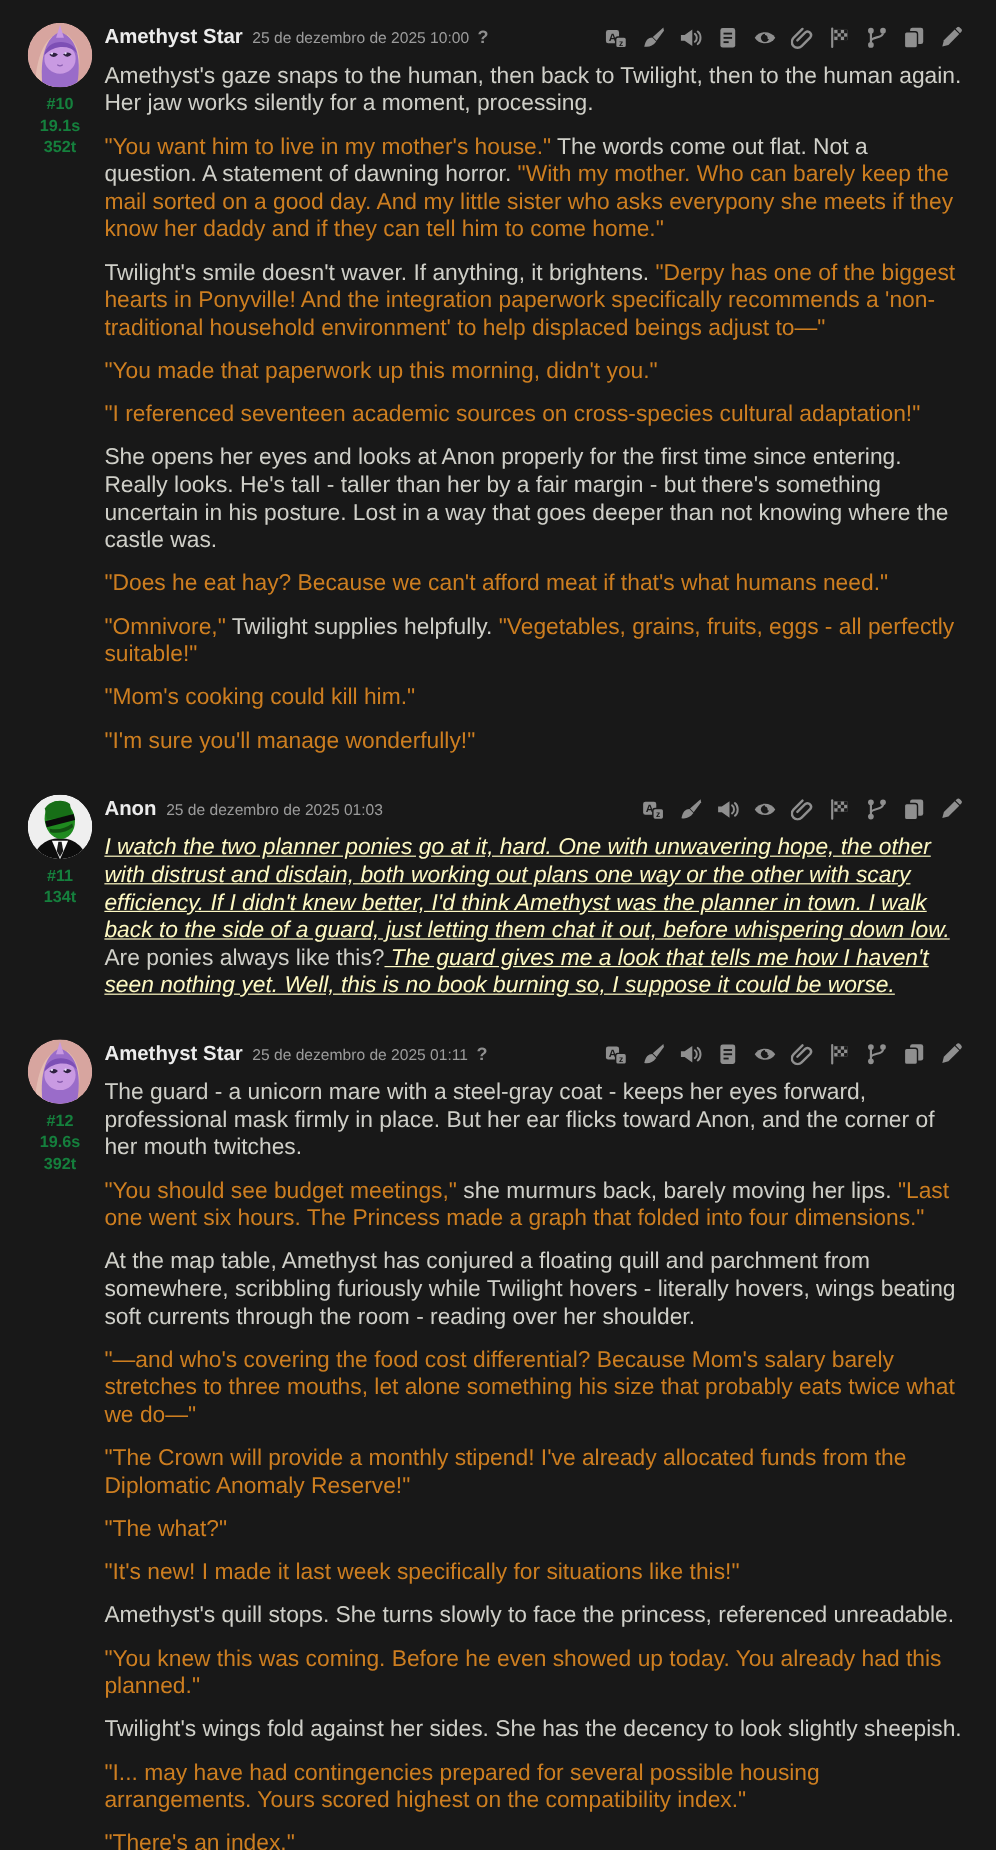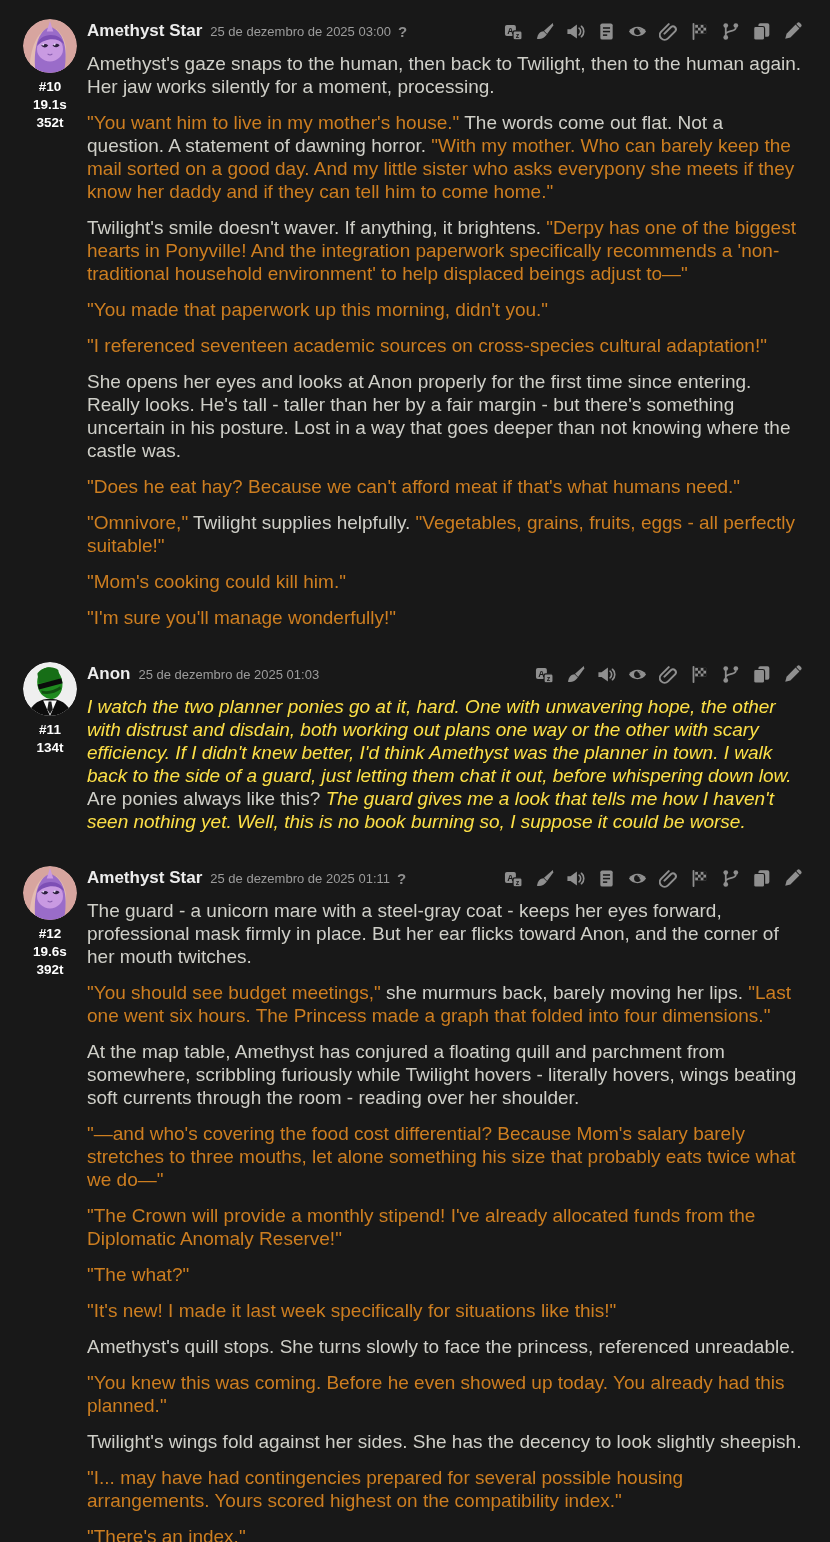--- a/index.html
+++ b/index.html
@@ -6,33 +6,33 @@
   body{
     width:830px;height:1542px;overflow:hidden;
     background:#181818;
     font-family:"Liberation Sans", sans-serif;
   }
   .chat-log{width:830px;}
   .message{display:flex;align-items:flex-start;padding:19px 28px 1px 22px;}
   .avatar-col{flex:0 0 56px;display:flex;flex-direction:column;align-items:center;}
   .avatar{width:54px;height:54px;border-radius:50%;overflow:hidden;cursor:pointer;background:#222;}
   .avatar svg{display:block;}
-  .meta{margin-top:5px;text-align:center;color:#ffffff;font-size:13.5px;font-weight:600;line-height:18px;}
+  .meta{margin-top:5px;text-align:center;color:#15803d;font-size:13.5px;font-weight:600;line-height:18px;}
   .content{flex:1;min-width:0;margin-left:9px;}
   .msg-header{display:flex;align-items:center;gap:8px;height:24px;}
   .name{font-weight:700;font-size:17px;color:#ececec;white-space:nowrap;}
   .timestamp{font-size:13px;color:#9c9c9c;white-space:nowrap;}
   .help{font-weight:700;font-size:15px;color:#8f8f8f;cursor:pointer;margin-left:-1px;}
   .actions{margin-left:auto;display:flex;gap:12px;align-items:center;}
   .icon{cursor:pointer;display:inline-flex;}
   .icon svg{display:block;}
   .text{padding-top:9px;font-size:19px;line-height:23px;color:#cfcfc8;}
   .text p{margin:0 0 13px 0;}
   .seg-q{color:#cd7e20;}
-  .seg-i{color:#fde047;font-style:italic;}
+  .seg-i{color:#fef9c3;font-style:italic;text-decoration:underline;}
   .seg-n{color:#cfcfc8;}
 </style>
 </head>
 <body>
 
 <main class="chat-log">
   <section class="message">
     <div class="avatar-col">
       <div class="avatar">
           <svg width="54" height="54" viewBox="0 0 56 56">
@@ -59,21 +59,21 @@
         </div>
       <div class="meta">
           <div>#10</div>
           <div>19.1s</div>
           <div>352t</div>
         </div>
     </div>
     <div class="content">
       <div class="msg-header">
         <span class="name">Amethyst Star</span>
-        <span class="timestamp">25 de dezembro de 2025 03:00</span>
+        <span class="timestamp">25 de dezembro de 2025 10:00</span>
         <span class="help">?</span>
         <span class="actions">
             <span class="icon">
               <svg width="19" height="19" viewBox="0 0 16 16">
                 <rect x="0.8" y="2.6" width="9.2" height="9.2" rx="1.6" fill="#8f8f8f"></rect>
                 <text x="5.4" y="9.9" font-size="7.5" font-weight="bold" fill="#181818" text-anchor="middle">A</text>
                 <rect x="7.6" y="7.4" width="7.6" height="7.6" rx="1.6" fill="#8f8f8f" stroke="#181818" stroke-width="1"></rect>
                 <text x="11.4" y="13.6" font-size="6" font-weight="bold" fill="#181818" text-anchor="middle">z</text>
               </svg>
             </span>

